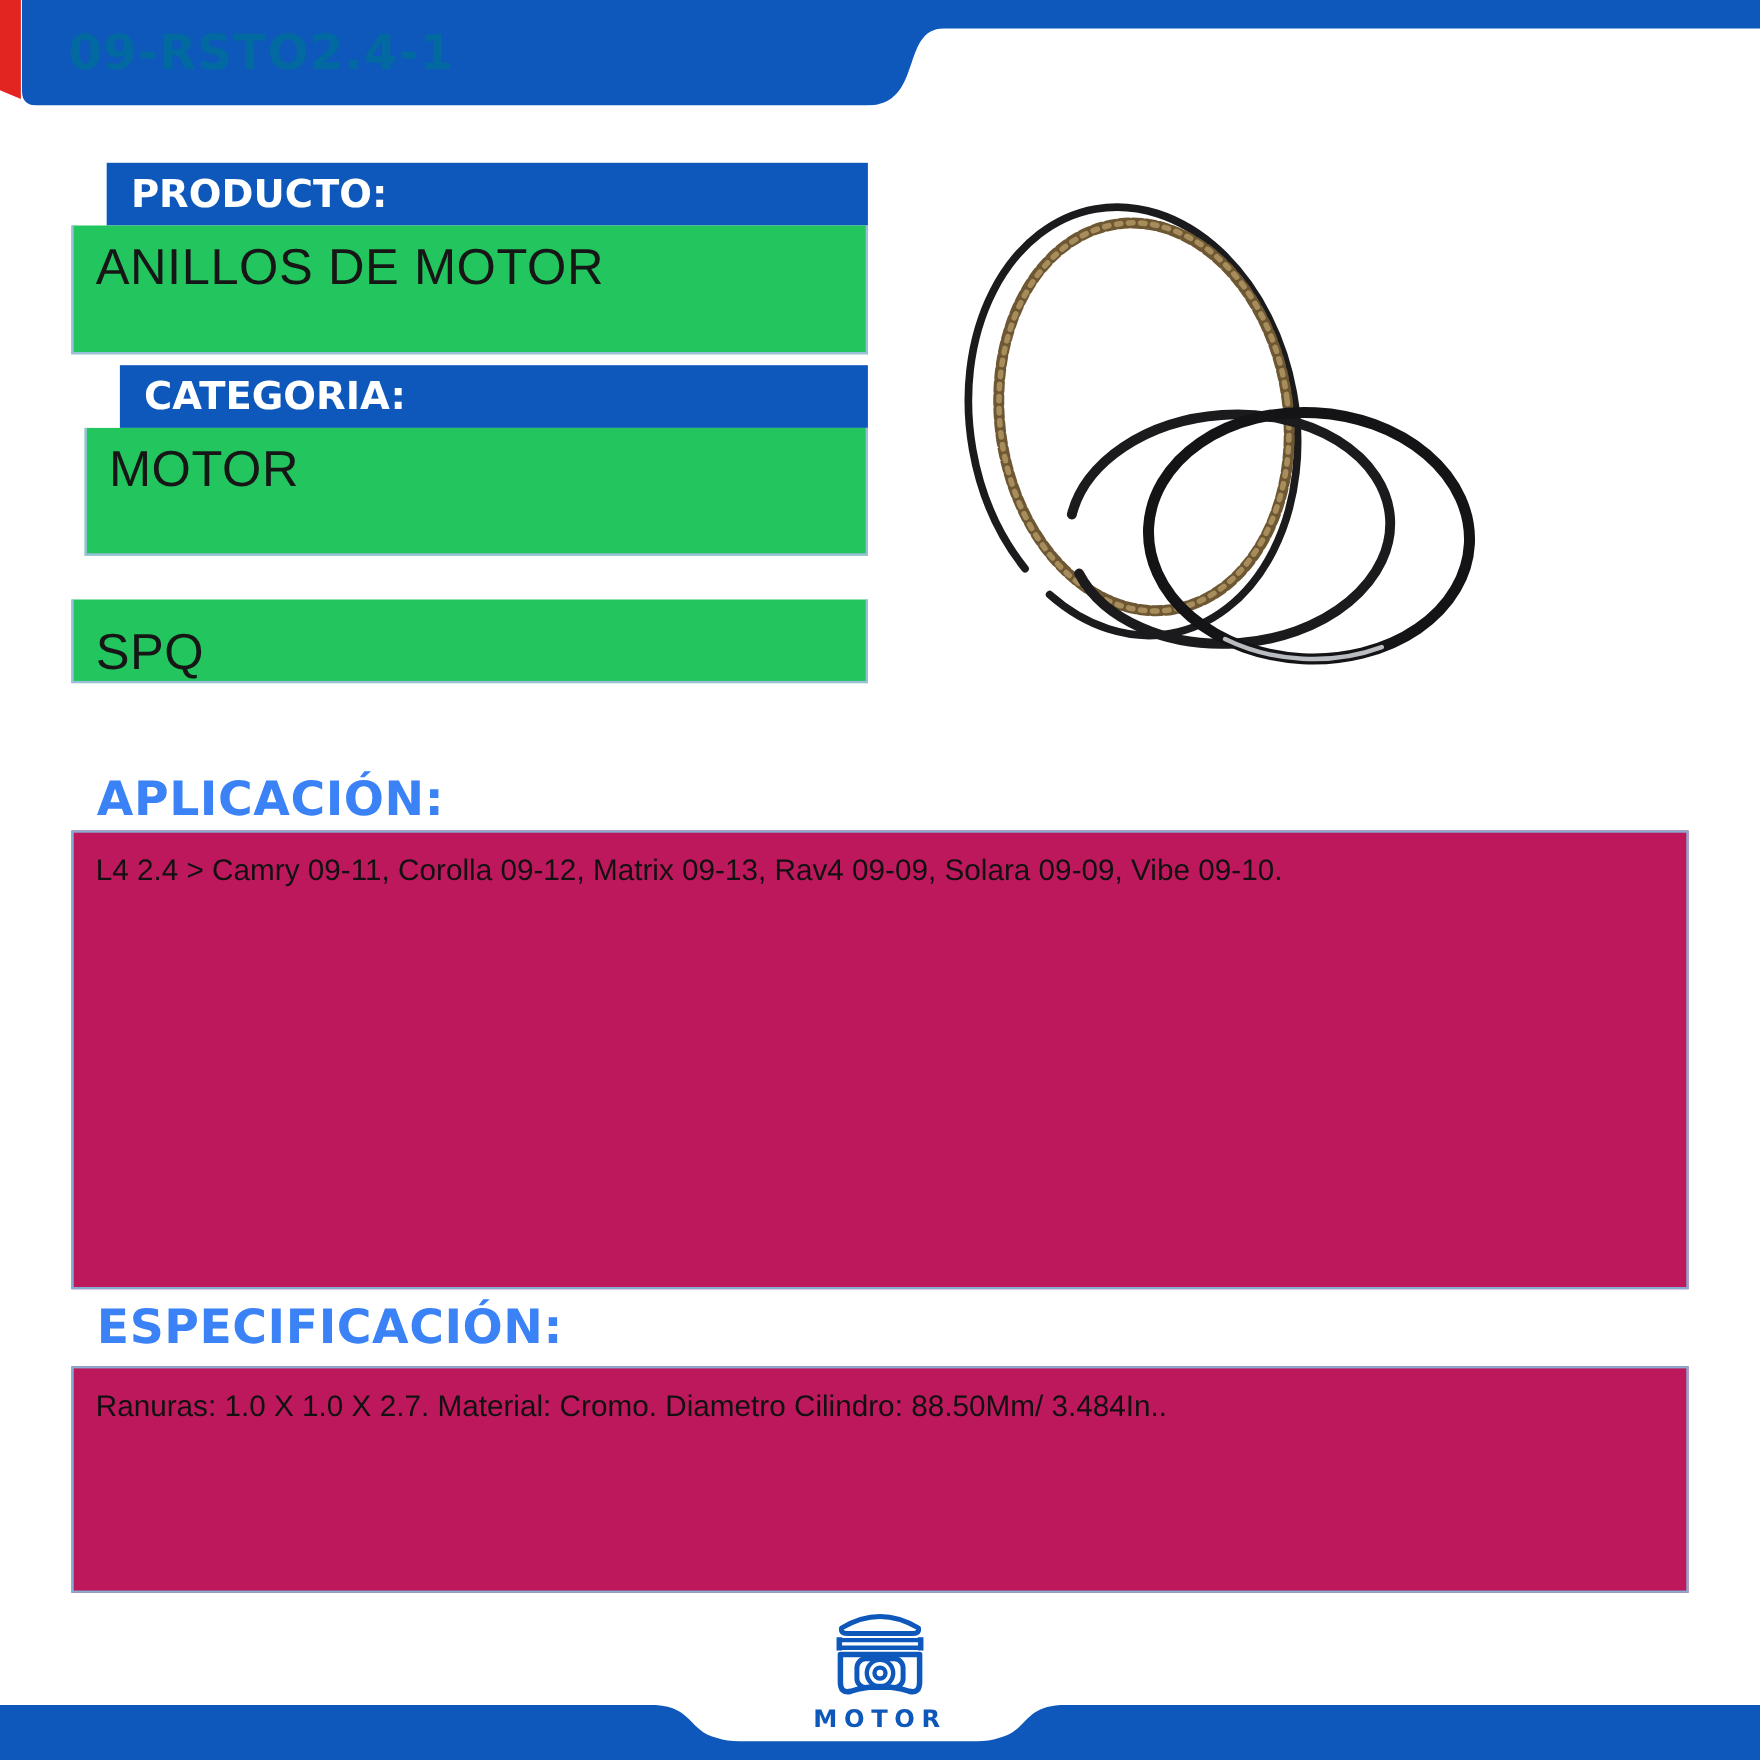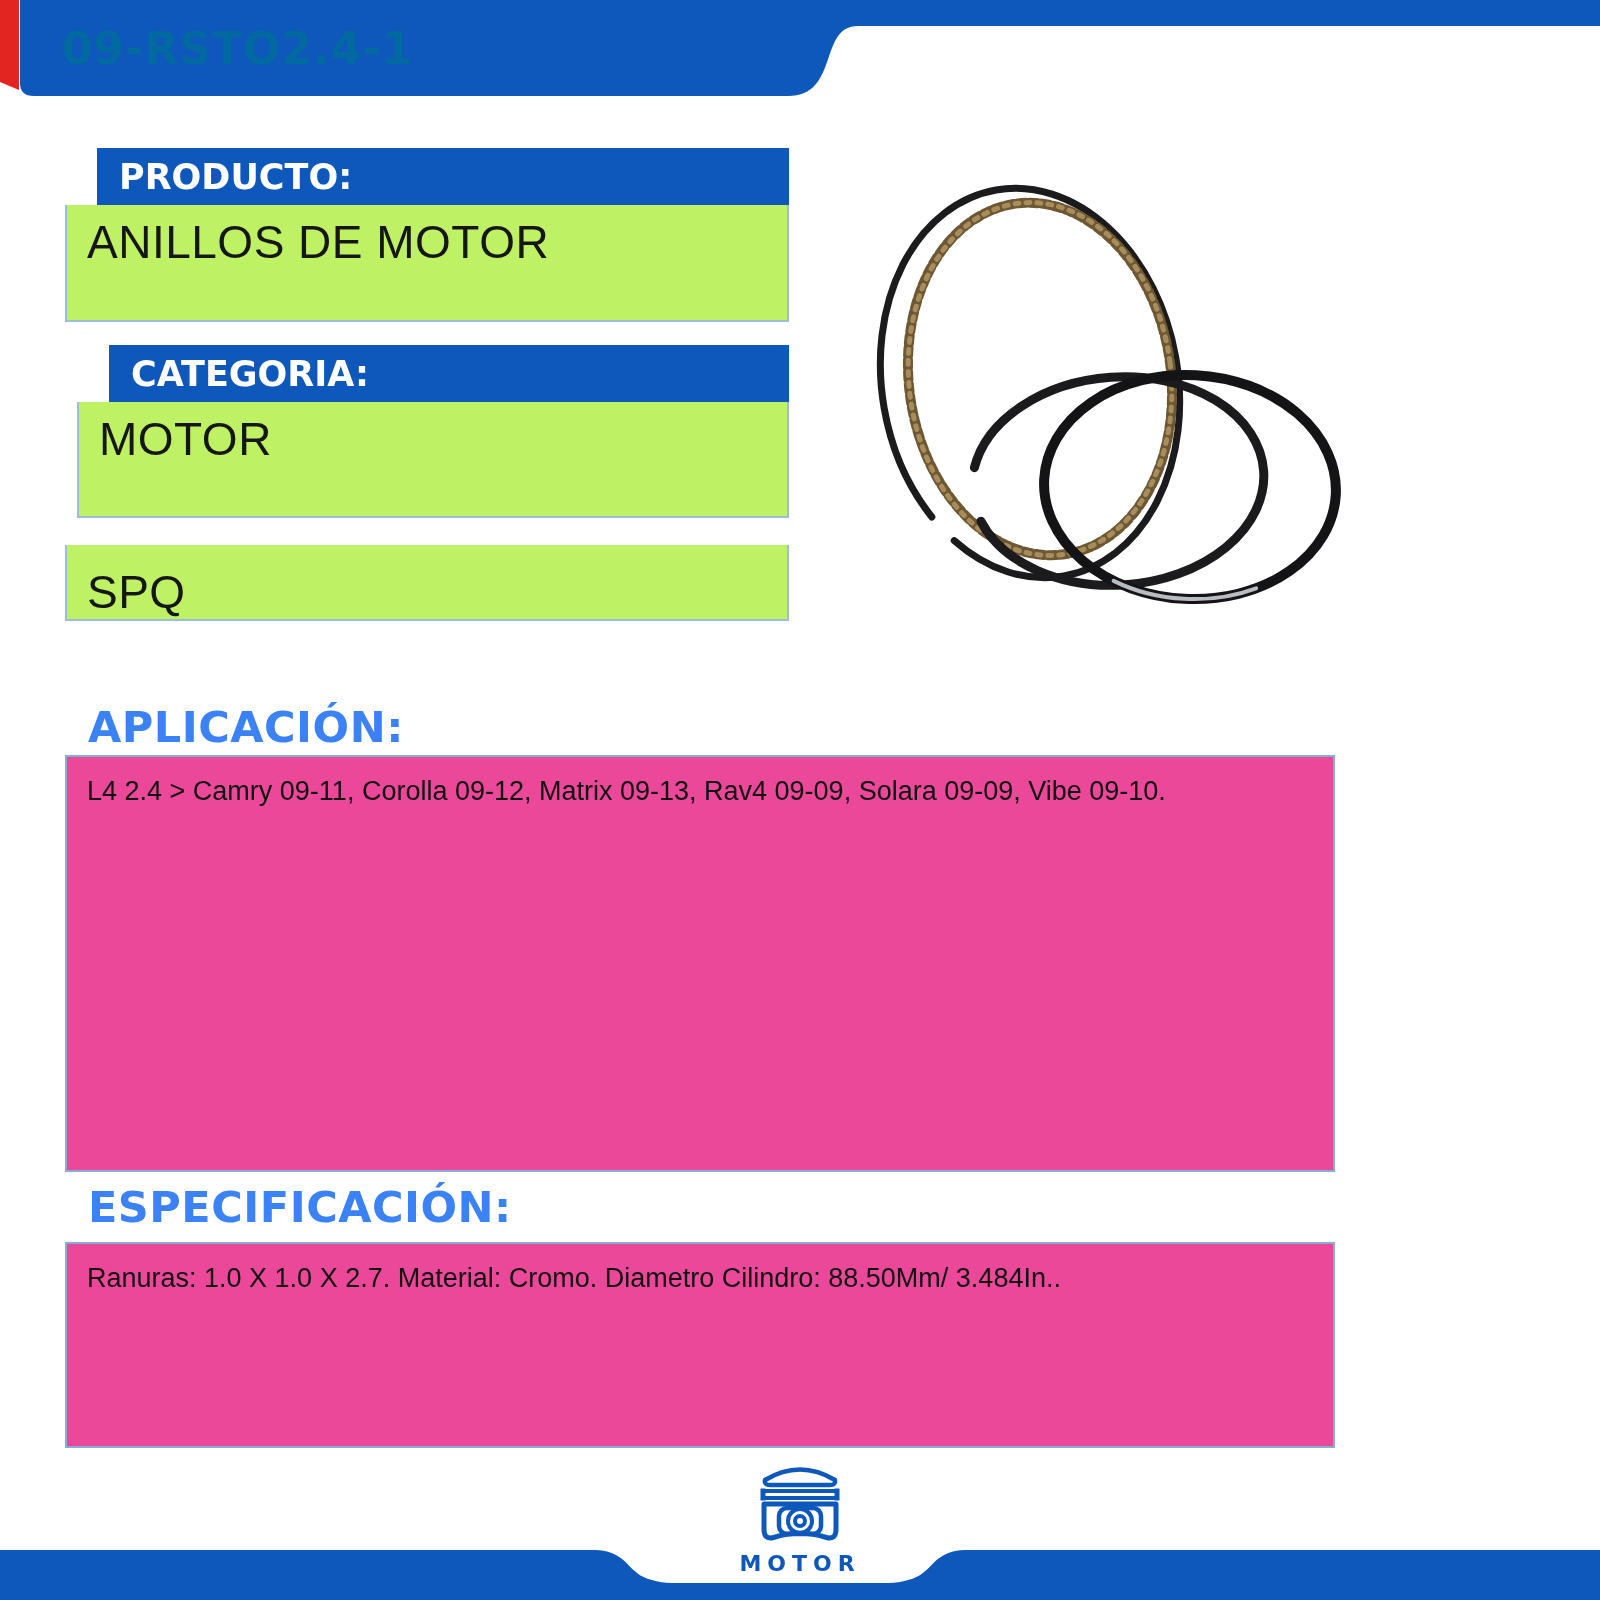--- a/index.html
+++ b/index.html
@@ -16,33 +16,33 @@
   }
   
   .field-box{position:absolute;left:65px;width:724px;box-sizing:border-box;}
   .field-hdr{
     height:57px;background:#0d58ba;color:#ffffff;display:flex;align-items:center;
     padding-left:22px;font-family:"DejaVu Sans",sans-serif;font-weight:bold;font-size:35px;
     box-sizing:border-box;
     margin-left:32px;
   }
   .field-body{
-    background:#bef264;border:2px solid #9dbeda;border-top:none;
+    background:#22c55e;border:2px solid #9dbeda;border-top:none;
     box-sizing:border-box;padding:10px 20px 0 20px;
     font-size:46px;color:#161616;letter-spacing:0.5px;
   }
   
   .section-hdr{
     position:absolute;left:88px;
     font-family:"DejaVu Sans",sans-serif;font-weight:bold;font-size:43px;
     color:#3b82f6;letter-spacing:0.5px;
   }
   .section-box{
-    position:absolute;left:65px;width:1270px;box-sizing:border-box;
-    background:#ec4899;border:2px solid #86aed2;
+    position:absolute;left:65px;width:1470px;box-sizing:border-box;
+    background:#be185d;border:2px solid #86aed2;
     padding:16px 20px;font-size:27px;color:#111111;line-height:36px;
   }
   
   #footer-svg{position:absolute;left:0;top:1550px;}
   #piston-icon{position:absolute;left:750px;top:1452px;}
   #footer-label{
     position:absolute;left:0;top:1551px;width:1600px;text-align:center;
     font-family:"DejaVu Sans",sans-serif;font-weight:bold;font-size:22px;
     color:#0d58ba;letter-spacing:6px;z-index:5;
   }
@@ -57,21 +57,21 @@
     <path d="M0 0 H1600 V26 H858 C818 26 840 96 788 96 H34 Q20 96 20 83 V0 Z" fill="#0d58ba"></path>
     <path d="M0 0 H19 V90 L0 82 Z" fill="#e32521"></path>
   </svg>
   <div id="part-number">09-RSTO2.4-1</div>
 
   <div class="field-box" style="top:148px;">
     <div class="field-hdr">PRODUCTO:</div>
     <div class="field-body" style="height:117px;">ANILLOS DE MOTOR</div>
   </div>
 
-  <div class="field-box" style="top:345px;padding-left:12px;">
+  <div class="field-box" style="top:332px;padding-left:12px;">
     <div class="field-hdr">CATEGORIA:</div>
     <div class="field-body" style="height:116px;">MOTOR</div>
   </div>
 
   <div class="field-box" style="top:545px;">
     <div class="field-body" style="height:76px;padding-top:20px;">SPQ</div>
   </div>
 
   <svg id="rings-photo" width="660" height="460" viewBox="0 0 660 460">
     <g fill="none" stroke-linecap="round">

